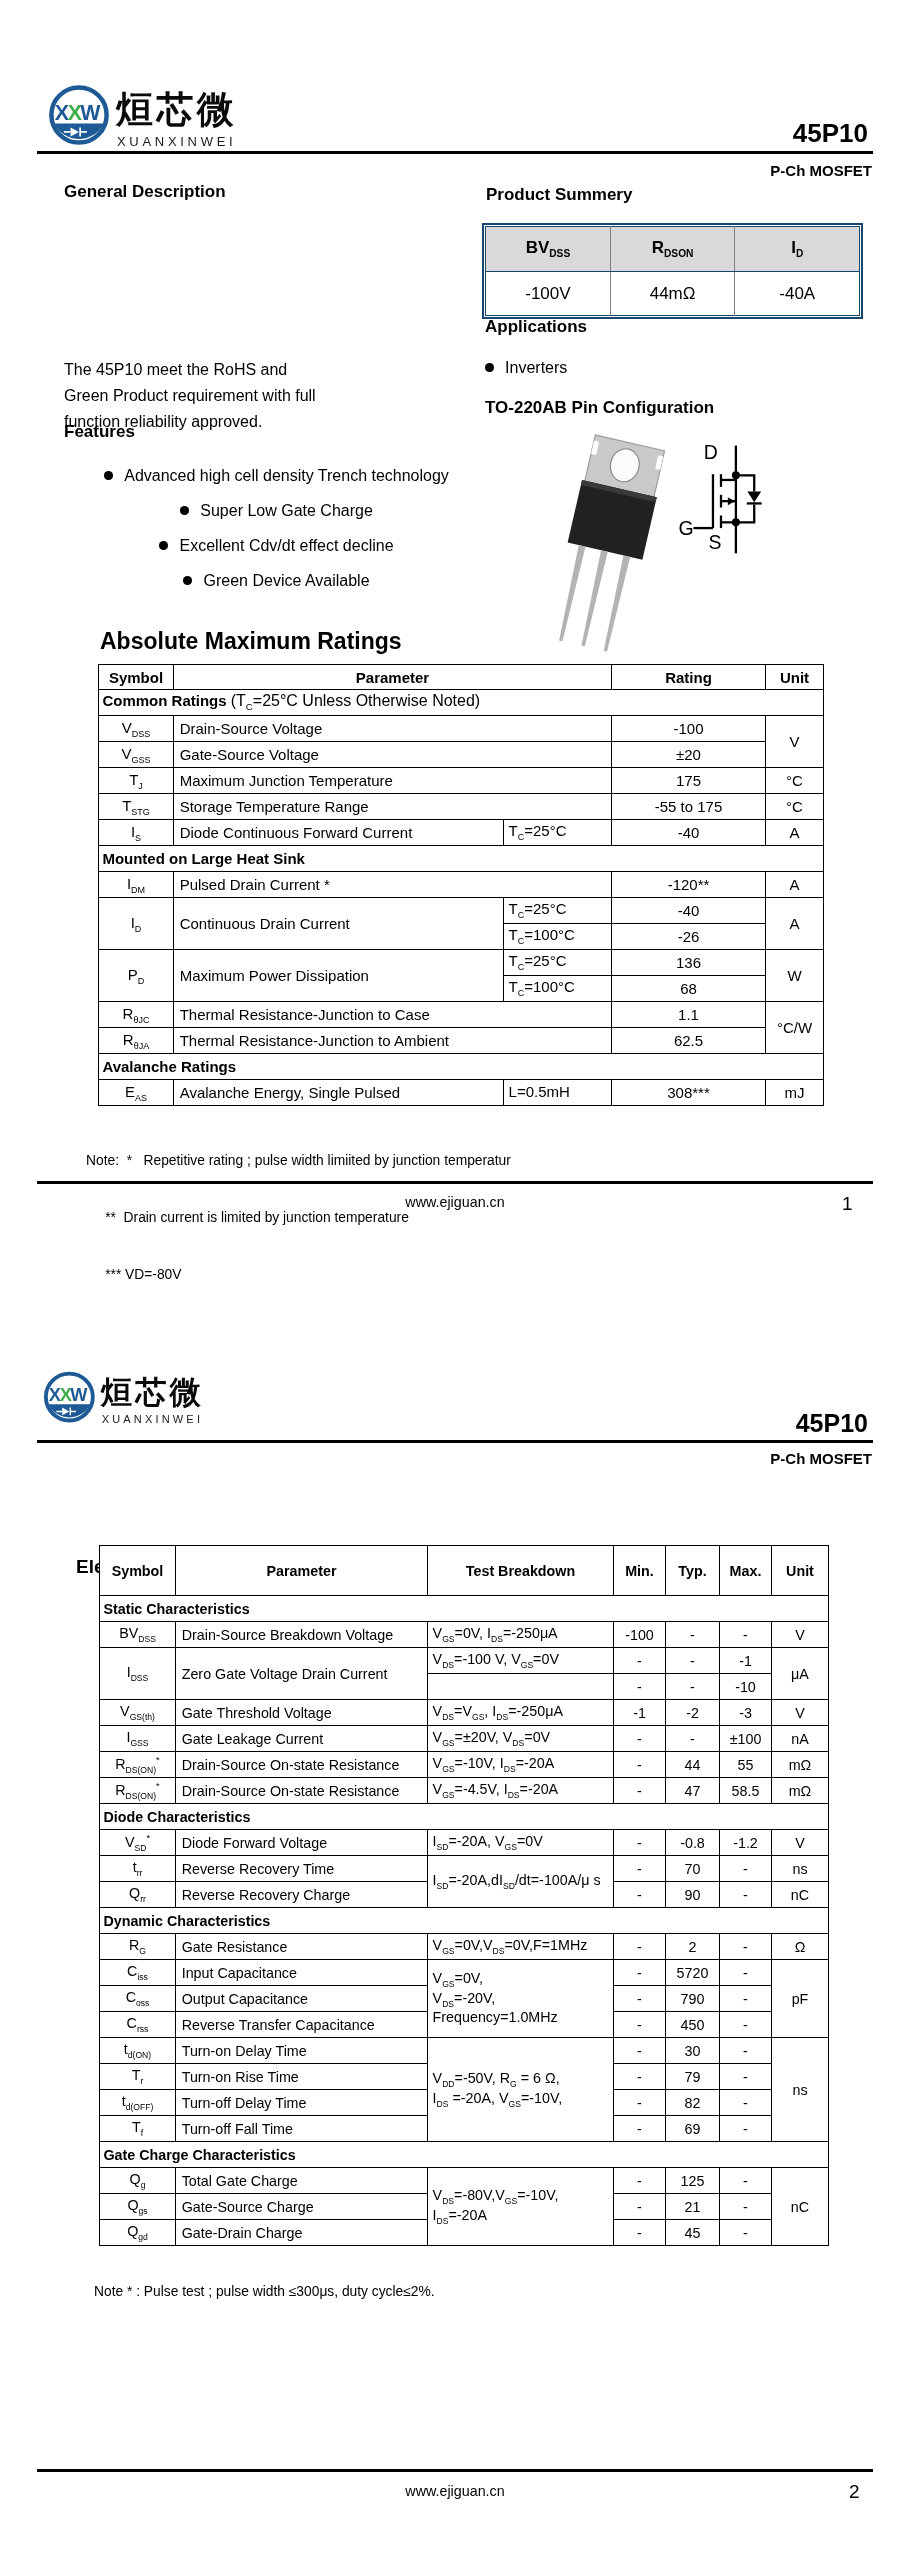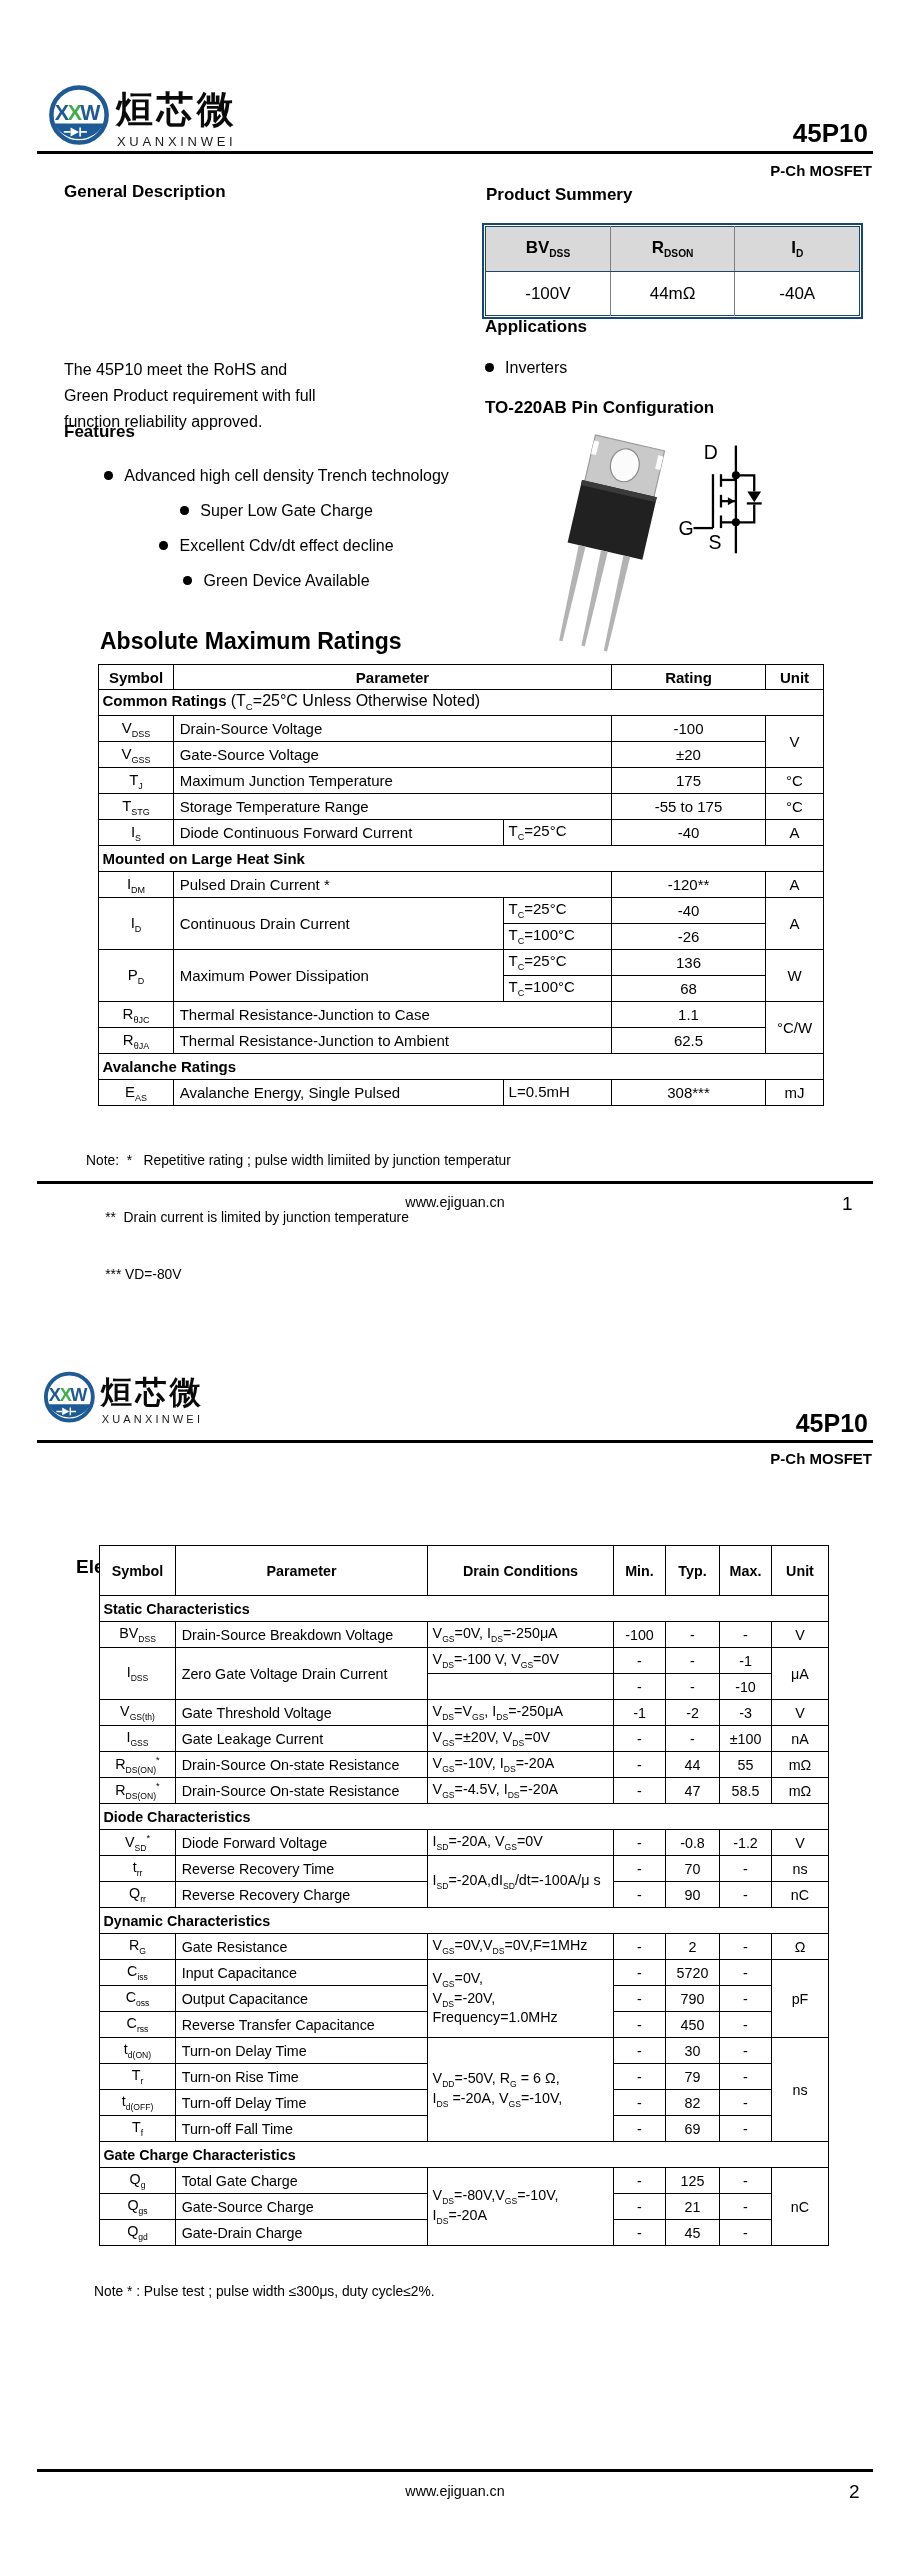--- a/index.html
+++ b/index.html
@@ -304,21 +304,21 @@
         <col style="width:186px">
         <col style="width:52px">
         <col style="width:54px">
         <col style="width:52px">
         <col style="width:57px">
       </colgroup>
     <tbody>
         <tr class="hdr">
           <th>Symbol</th>
           <th>Parameter</th>
-          <th>Drain Conditions</th>
+          <th>Test Breakdown</th>
           <th>Min.</th>
           <th>Typ.</th>
           <th>Max.</th>
           <th>Unit</th>
         </tr>
         <tr class="section">
           <td colspan="7"><b>Static Characteristics</b><span class="secr"></span></td>
         </tr>
         <tr>
           <td>BV<sub>DSS</sub></td>

